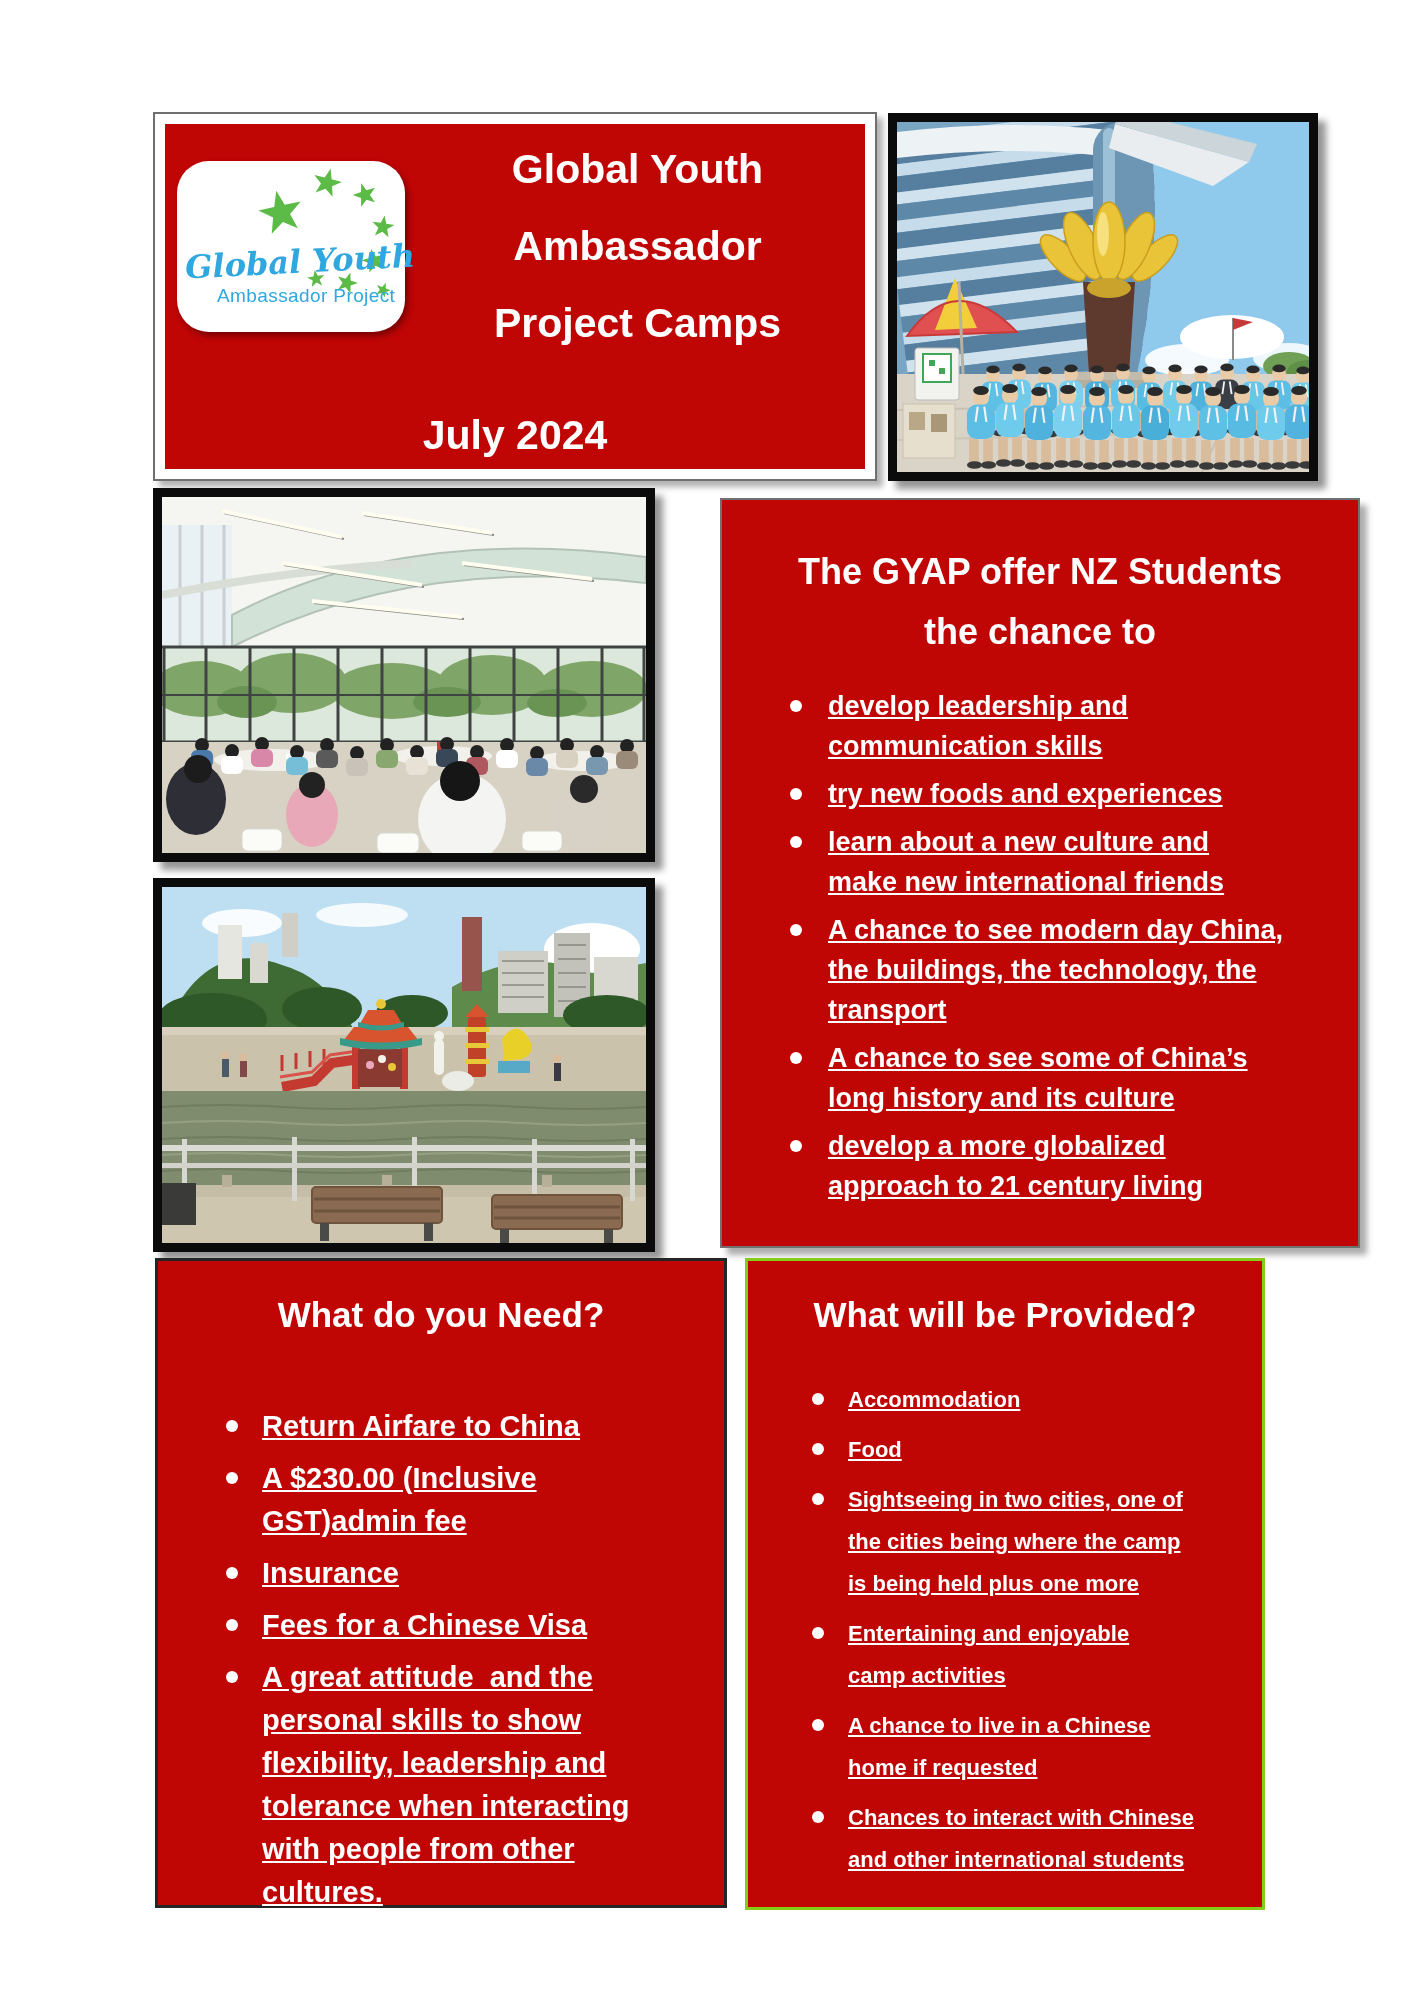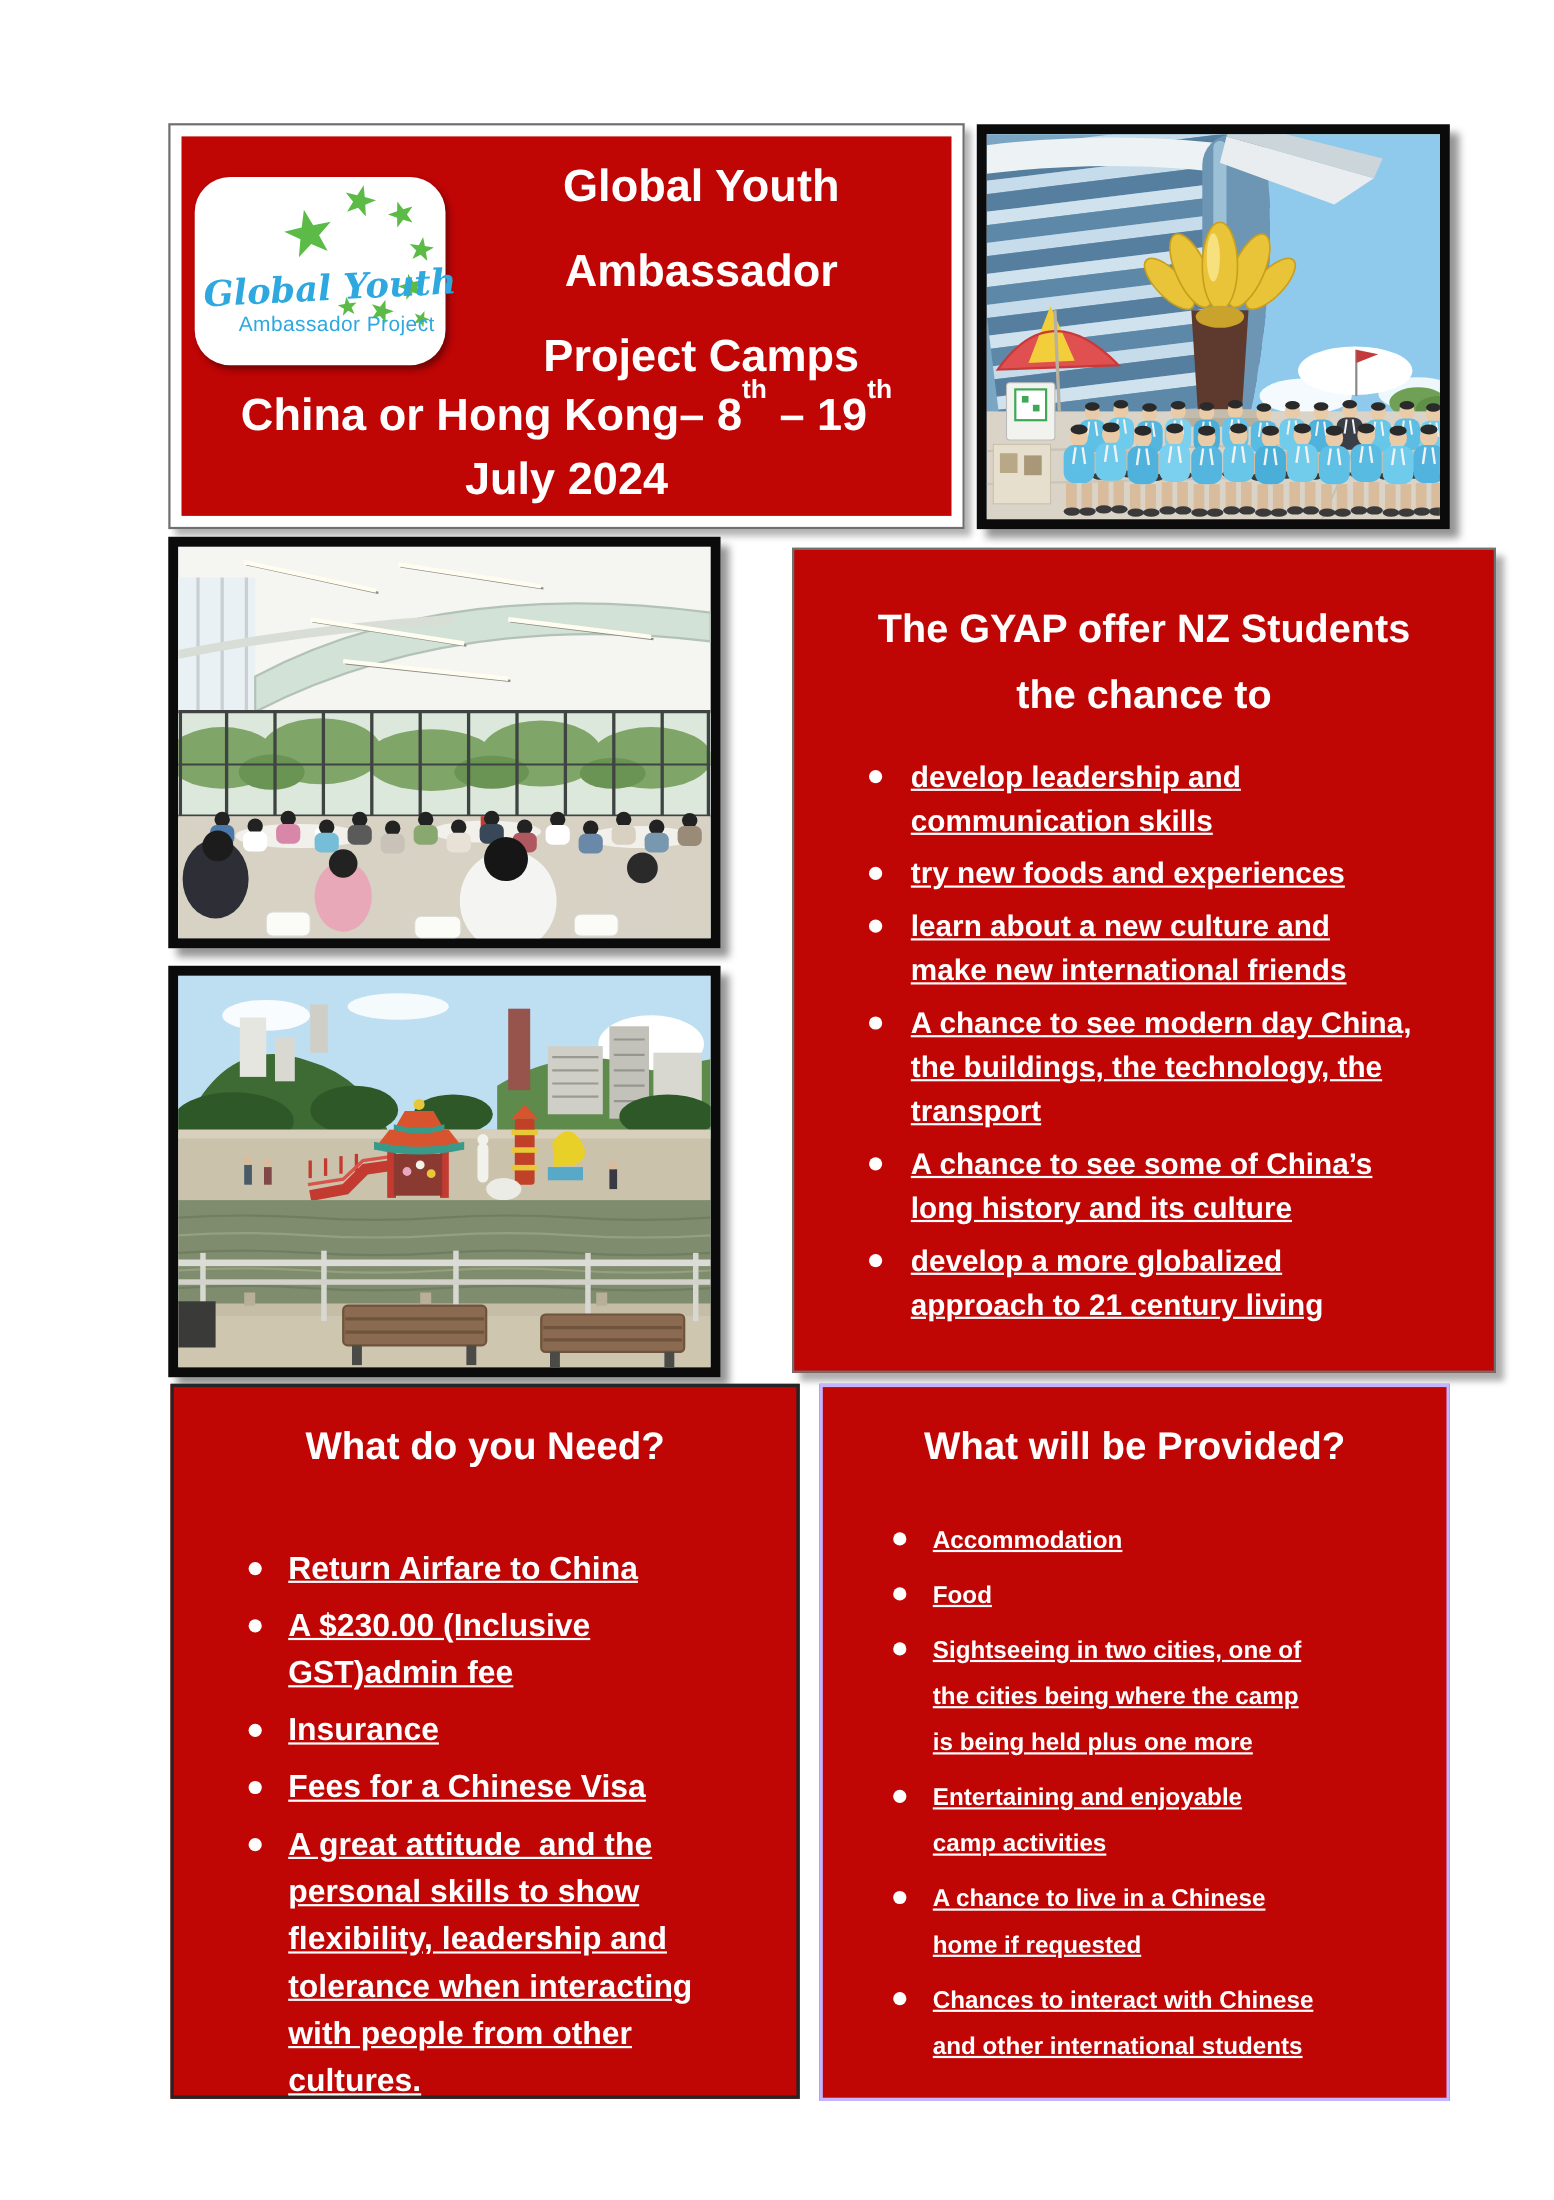--- a/index.html
+++ b/index.html
@@ -36,21 +36,21 @@
   .p3{left:153px;top:878px;width:502px;height:374px;}
 
   
   .redbox{position:absolute;background:#C00505;color:#fff;box-sizing:border-box;}
   .gyap{left:675px;top:498px;width:640px;height:750px;border:2px solid #707070;
     box-shadow:7px 7px 6px rgba(0,0,0,.32);margin-left:45px;}
   .gyap .h1{text-align:center;font-size:36px;font-weight:bold;line-height:60px;}
   .gyap .h1.first{margin-top:42px;}
   .boxheading{margin-top:34px;text-align:center;font-size:35px;font-weight:bold;}
   .need{left:155px;top:1258px;width:572px;height:650px;border:3px solid #252525;}
-  .provided{left:745px;top:1258px;width:573px;height:652px;border:3px solid #c4b5fd;}
+  .provided{left:745px;top:1258px;width:520px;height:652px;border:3px solid #84cc16;}
 
   .bullets{list-style:none;margin:0;padding:0;text-decoration:underline;}
   .bullets li{position:relative;white-space:pre-wrap;font-weight:bold;color:#fff;}
   .bullets li::before{content:"";position:absolute;left:2px;width:12px;height:12px;
     border-radius:50%;background:#fff;}
   .gyap .bullets{margin:24px 26px 0 66px;}
   .gyap li{padding-left:40px;font-size:27px;line-height:40px;margin-bottom:8px;}
   .gyap li::before{top:14px;}
   .need .bullets{margin:70px 16px 0 66px;}
   .need li{padding-left:38px;font-size:29px;line-height:43px;margin-bottom:9px;}
@@ -81,21 +81,20 @@
             <use href="#star" transform="translate(139,118) scale(0.7) rotate(-8)"></use>
             <use href="#star" transform="translate(206,129) scale(0.6) rotate(22)"></use>
           </g>
         </svg>
         <div class="logo-script">Global Youth</div>
         <div class="logo-sub">Ambassador Project</div>
       </div>
       <div class="tline l1">Global Youth</div>
       <div class="tline l2">Ambassador</div>
       <div class="tline l3">Project Camps</div>
-      <div class="tdate"><span>China or Hong Kong– 8</span><sup>th</sup><span> – 19</span><sup>th</sup></div>
       <div class="tjuly">July 2024</div>
     </div>
   </section>
 
   <figure class="photo p1">
     <svg viewBox="0 0 412 350" preserveAspectRatio="none">
       <rect width="412" height="350" fill="#8FCAEC"></rect>
       <ellipse cx="335" cy="215" rx="52" ry="22" fill="#FFFFFF"></ellipse>
       <ellipse cx="290" cy="238" rx="42" ry="16" fill="#FFFFFF" opacity=".9"></ellipse>
       <ellipse cx="392" cy="236" rx="36" ry="15" fill="#FFFFFF" opacity=".85"></ellipse>

